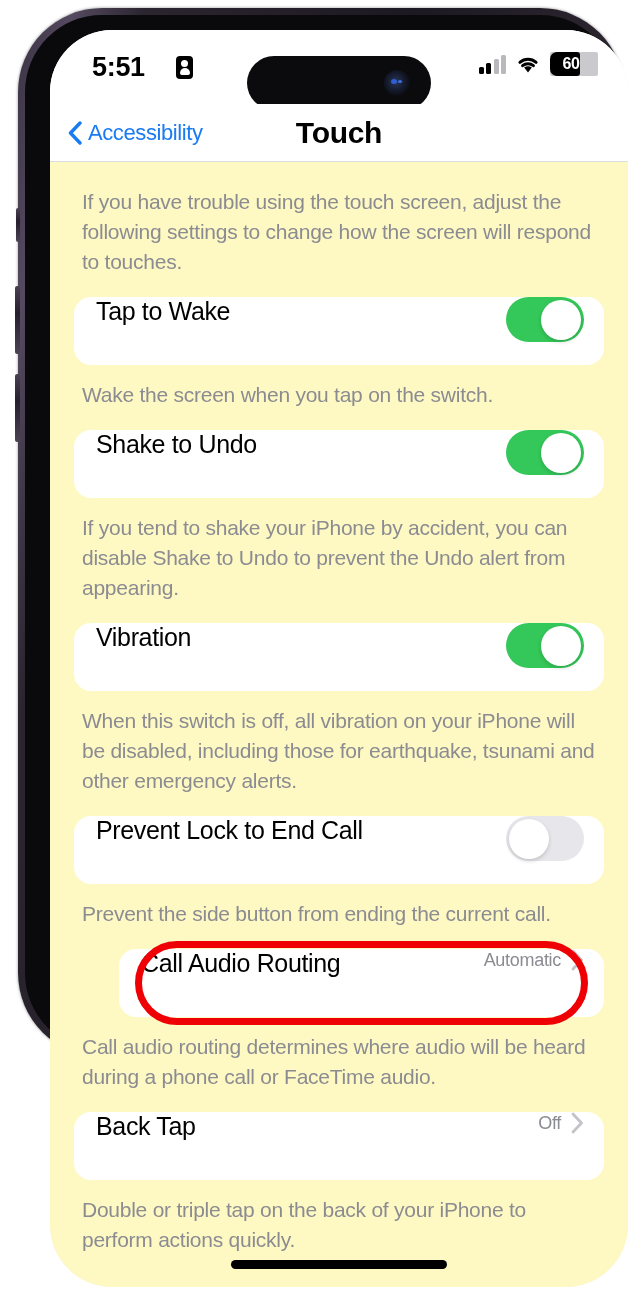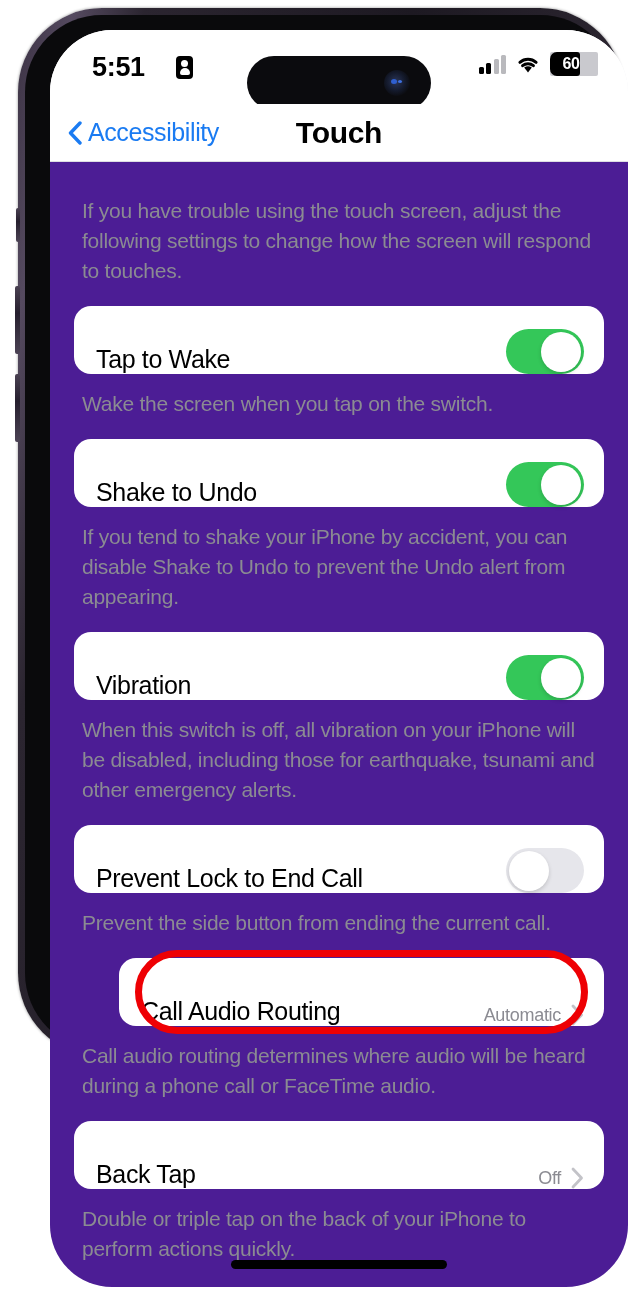--- a/index.html
+++ b/index.html
@@ -184,38 +184,38 @@
     position: absolute;
     left: 18px;
     display: flex;
     align-items: center;
     gap: 6px;
     color: #1a7bf2;
     cursor: pointer;
   }
   .nav-back-chevron { width: 14px; height: 24px; }
   .nav-back-label {
-    font-size: 25px;
+    font-size: 22px;
     letter-spacing: -0.4px;
   }
   .nav-title {
     width: 100%;
     text-align: center;
     font-size: 30px;
     font-weight: bold;
     color: #000;
     letter-spacing: -0.3px;
   }
 
   
   .content {
     position: relative;
     height: calc(1257px - 74px - 58px);
-    background: #4c1d95;
-    padding: 16px 24px;
+    background: #fef9c3;
+    padding: 7px 24px;
     overflow: hidden;
   }
 
   .section-footer {
     font-size: 21px;
     line-height: 30px;
     color: #8b8b92;
     letter-spacing: -0.25px;
     padding: 15px 8px 0 8px;
   }
@@ -223,21 +223,21 @@
 
   .card {
     background: #ffffff;
     border-radius: 17px;
     margin-top: 20px;
   }
 
   .row {
     position: relative;
     display: flex;
-    align-items: flex-end;
+    align-items: flex-start;
     justify-content: space-between;
     height: 68px;
     padding: 0 20px 0 22px;
   }
   .row-label {
     font-size: 25px;
     color: #000;
     letter-spacing: -0.35px;
   }
   .row-right {

